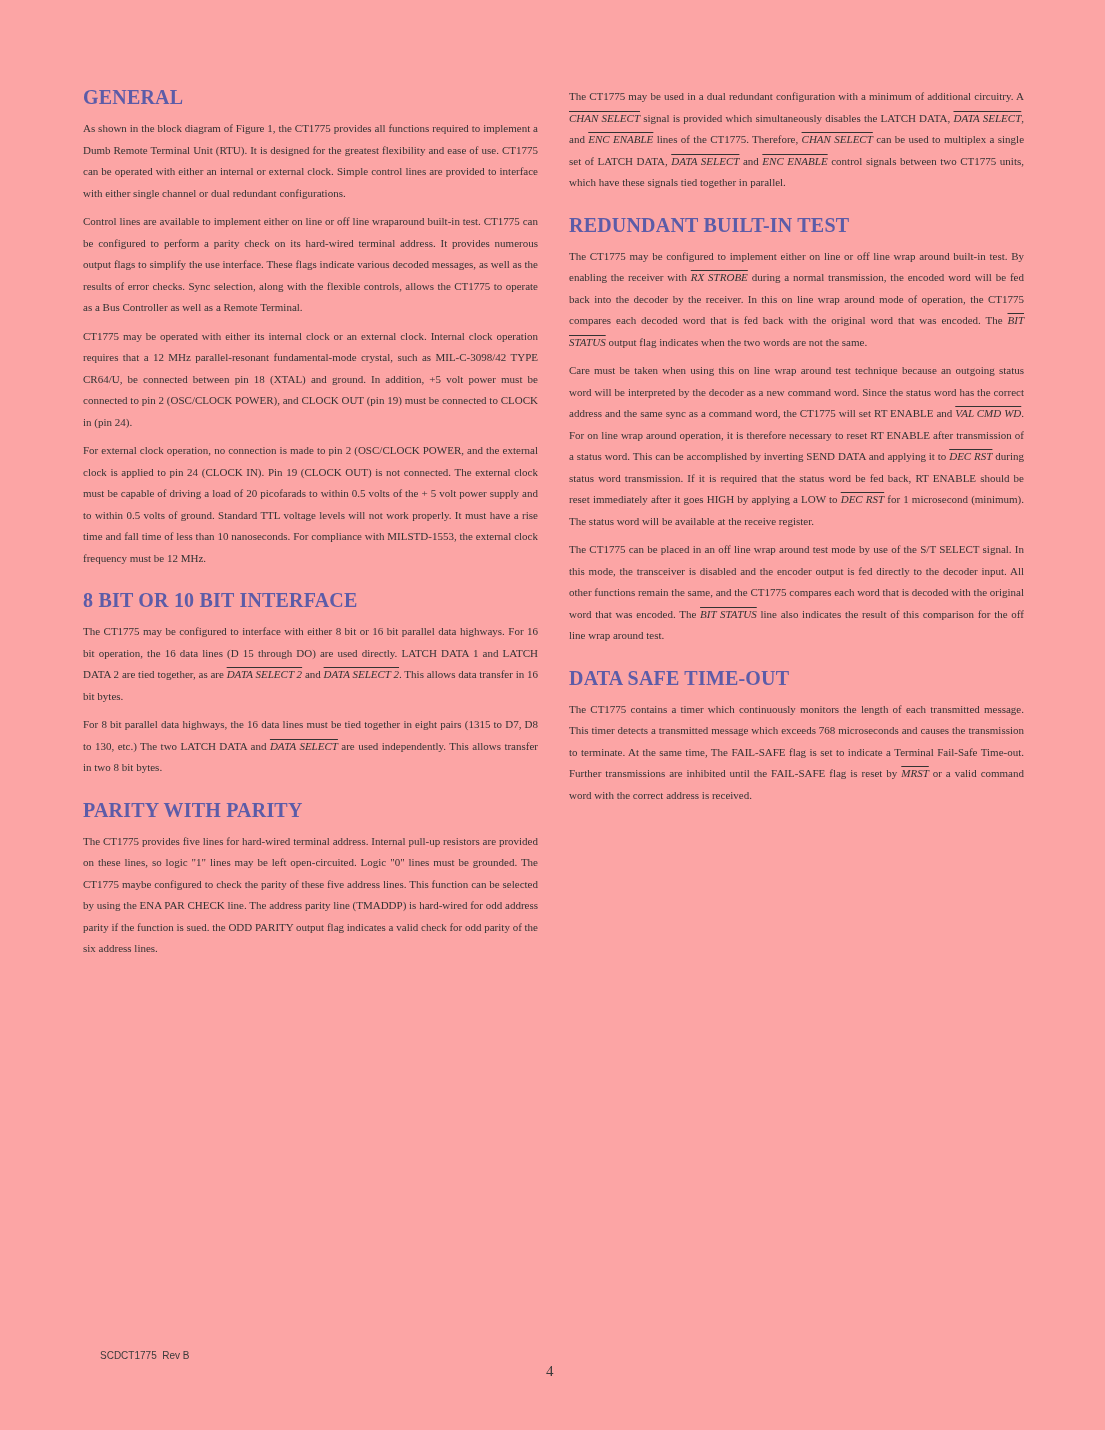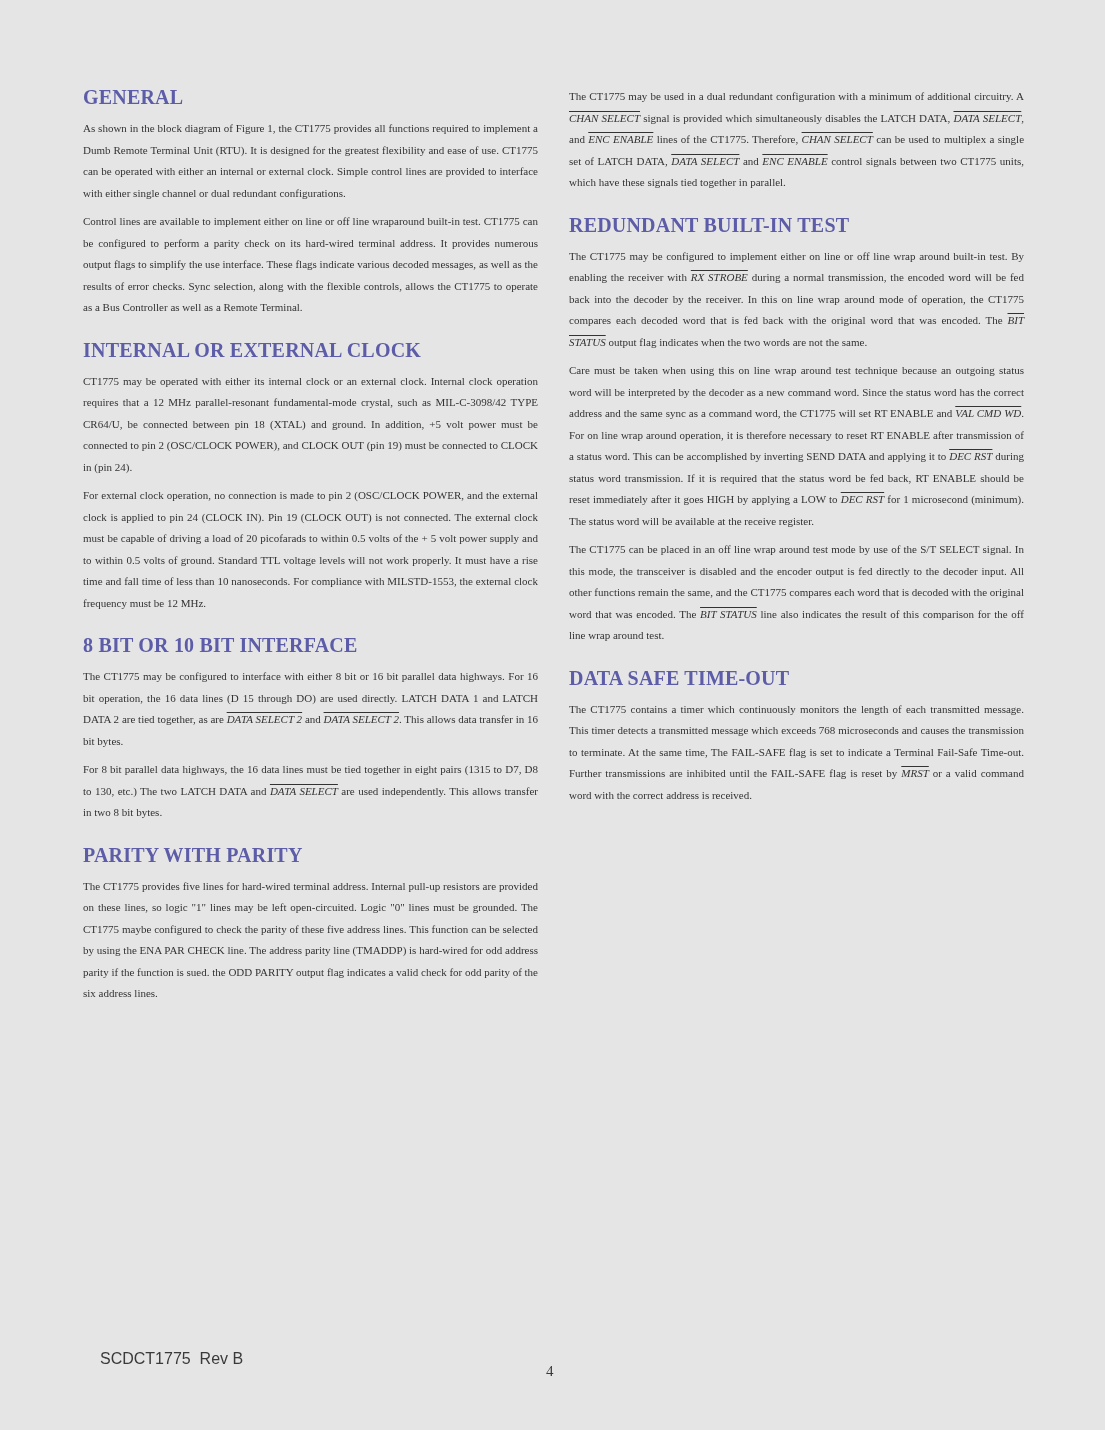--- a/index.html
+++ b/index.html
@@ -4,21 +4,21 @@
 <style>
   html, body {
     margin: 0;
     padding: 0;
     background: #ffffff;
   }
   .page {
     position: relative;
     width: 1105px;
     height: 1430px;
-    background: #e5e5e5;
+    background: #fca5a5;
     overflow: hidden;
     font-family: "Liberation Serif", serif;
   }
   .content {
     position: absolute;
     left: 83px;
     top: 86px;
     width: 941px;
     display: flex;
     gap: 31px;
@@ -47,21 +47,21 @@
   .ov {
     text-decoration: overline;
     text-decoration-thickness: 1px;
     font-style: italic;
   }
   .footer-ref {
     position: absolute;
     left: 100px;
     top: 1350px;
     font-family: "Liberation Sans", sans-serif;
-    font-size: 16px;
+    font-size: 10px;
     color: var(--footer-color, #3a3a3a);
     white-space: pre;
   }
   .footer-page {
     position: absolute;
     left: 546px;
     top: 1363px;
     font-family: "Liberation Serif", serif;
     font-size: 15px;
     color: var(--footer-color, #3a3a3a);
@@ -69,21 +69,20 @@
 </style>
 </head>
 <body>
 
 <div class="page">
   <div class="content">
     <div class="col">
         <h2 class="section-heading">GENERAL</h2>
         <p class="body-paragraph">As shown in the block diagram of Figure 1, the CT1775 provides all functions required to implement a Dumb Remote Terminal Unit (RTU). It is designed for the greatest flexibility and ease of use. CT1775 can be operated with either an internal or external clock. Simple control lines are provided to interface with either single channel or dual redundant configurations.</p>
         <p class="body-paragraph">Control lines are available to implement either on line or off line wraparound built-in test. CT1775 can be configured to perform a parity check on its hard-wired terminal address. It provides numerous output flags to simplify the use interface. These flags indicate various decoded messages, as well as the results of error checks. Sync selection, along with the flexible controls, allows the CT1775 to operate as a Bus Controller as well as a Remote Terminal.</p>
-        <h2 class="section-heading">INTERNAL OR EXTERNAL CLOCK</h2>
         <p class="body-paragraph">CT1775 may be operated with either its internal clock or an external clock. Internal clock operation requires that a 12 MHz parallel-resonant fundamental-mode crystal, such as MIL-C-3098/42 TYPE CR64/U, be connected between pin 18 (XTAL) and ground. In addition, +5 volt power must be connected to pin 2 (OSC/CLOCK POWER), and CLOCK OUT (pin 19) must be connected to CLOCK in (pin 24).</p>
         <p class="body-paragraph">For external clock operation, no connection is made to pin 2 (OSC/CLOCK POWER, and the external clock is applied to pin 24 (CLOCK IN). Pin 19 (CLOCK OUT) is not connected. The external clock must be capable of driving a load of 20 picofarads to within 0.5 volts of the + 5 volt power supply and to within 0.5 volts of ground. Standard TTL voltage levels will not work properly. It must have a rise time and fall time of less than 10 nanoseconds. For compliance with MILSTD-1553, the external clock frequency must be 12 MHz.</p>
         <h2 class="section-heading">8 BIT OR 10 BIT INTERFACE</h2>
         <p class="body-paragraph">The CT1775 may be configured to interface with either 8 bit or 16 bit parallel data highways. For 16 bit operation, the 16 data lines (D 15 through DO) are used directly. LATCH DATA 1 and LATCH DATA 2 are tied together, as are <span class="ov">DATA SELECT 2</span> and <span class="ov">DATA SELECT 2</span>. This allows data transfer in 16 bit bytes.</p>
         <p class="body-paragraph">For 8 bit parallel data highways, the 16 data lines must be tied together in eight pairs (1315 to D7, D8 to 130, etc.) The two LATCH DATA and <span class="ov">DATA SELECT</span> are used independently. This allows transfer in two 8 bit bytes.</p>
         <h2 class="section-heading">PARITY WITH PARITY</h2>
         <p class="body-paragraph">The CT1775 provides five lines for hard-wired terminal address. Internal pull-up resistors are provided on these lines, so logic "1" lines may be left open-circuited. Logic "0" lines must be grounded. The CT1775 maybe configured to check the parity of these five address lines. This function can be selected by using the ENA PAR CHECK line. The address parity line (TMADDP) is hard-wired for odd address parity if the function is sued. the ODD PARITY output flag indicates a valid check for odd parity of the six address lines.</p>
       </div>
     <div class="col">
         <p class="body-paragraph">The CT1775 may be used in a dual redundant configuration with a minimum of additional circuitry. A <span class="ov">CHAN SELECT</span> signal is provided which simultaneously disables the LATCH DATA, <span class="ov">DATA SELECT</span>, and <span class="ov">ENC ENABLE</span> lines of the CT1775. Therefore, <span class="ov">CHAN SELECT</span> can be used to multiplex a single set of LATCH DATA, <span class="ov">DATA SELECT</span> and <span class="ov">ENC ENABLE</span> control signals between two CT1775 units, which have these signals tied together in parallel.</p>

